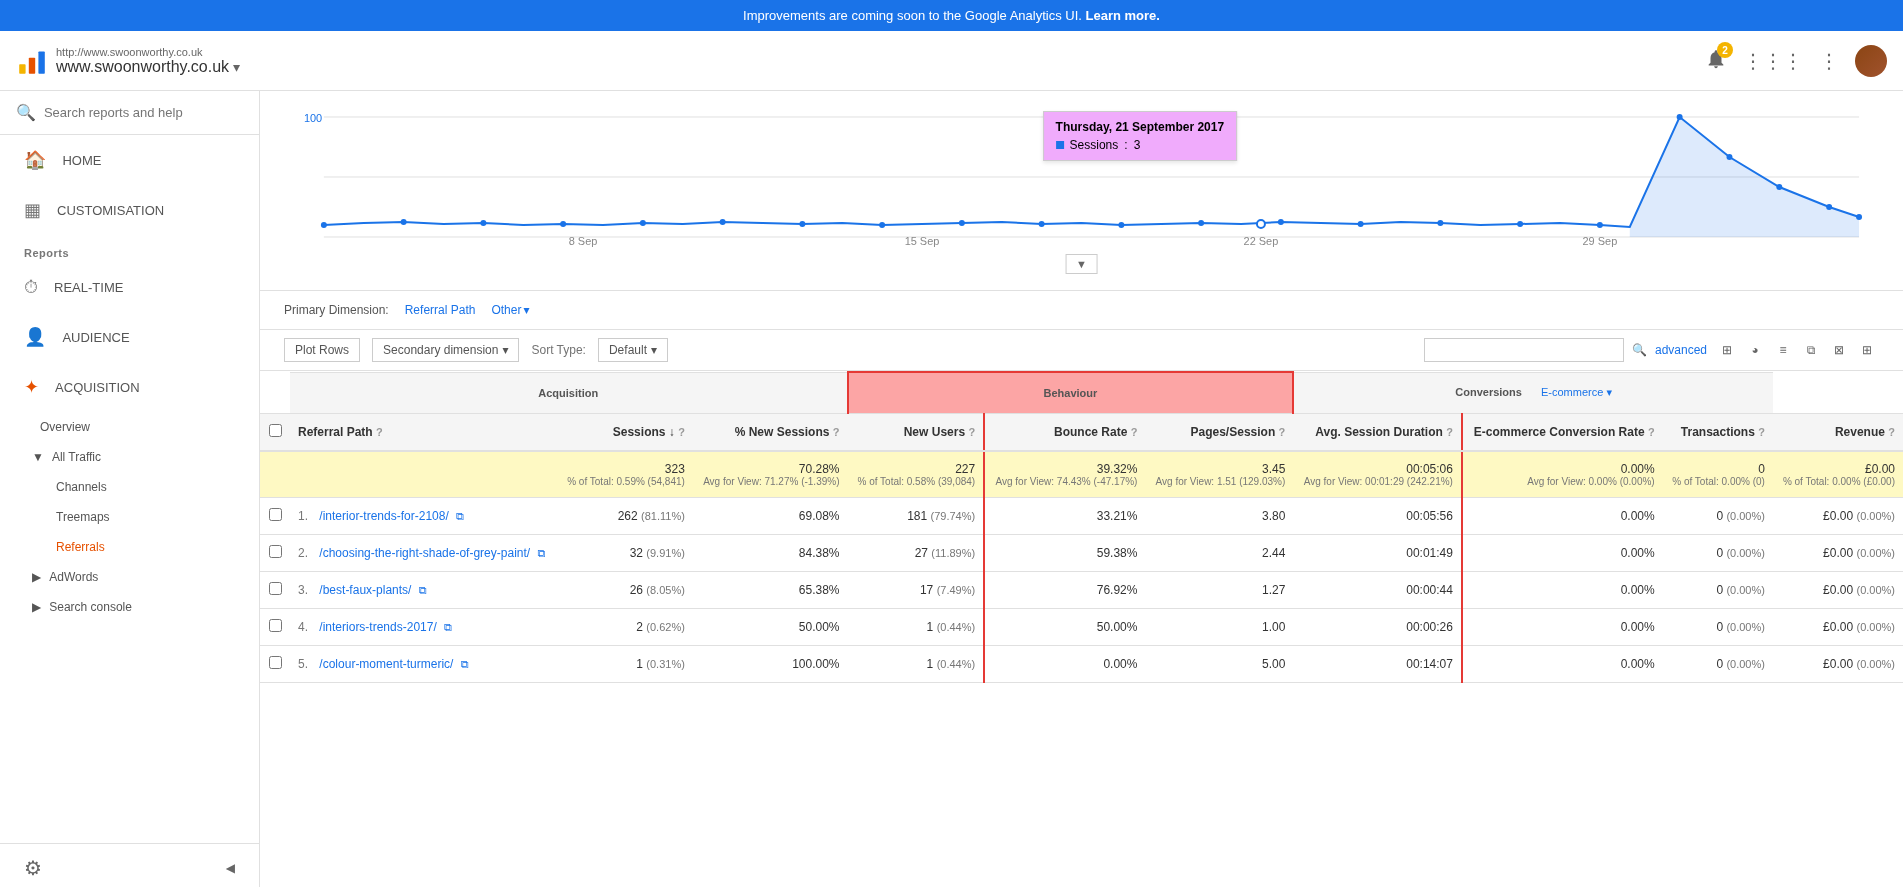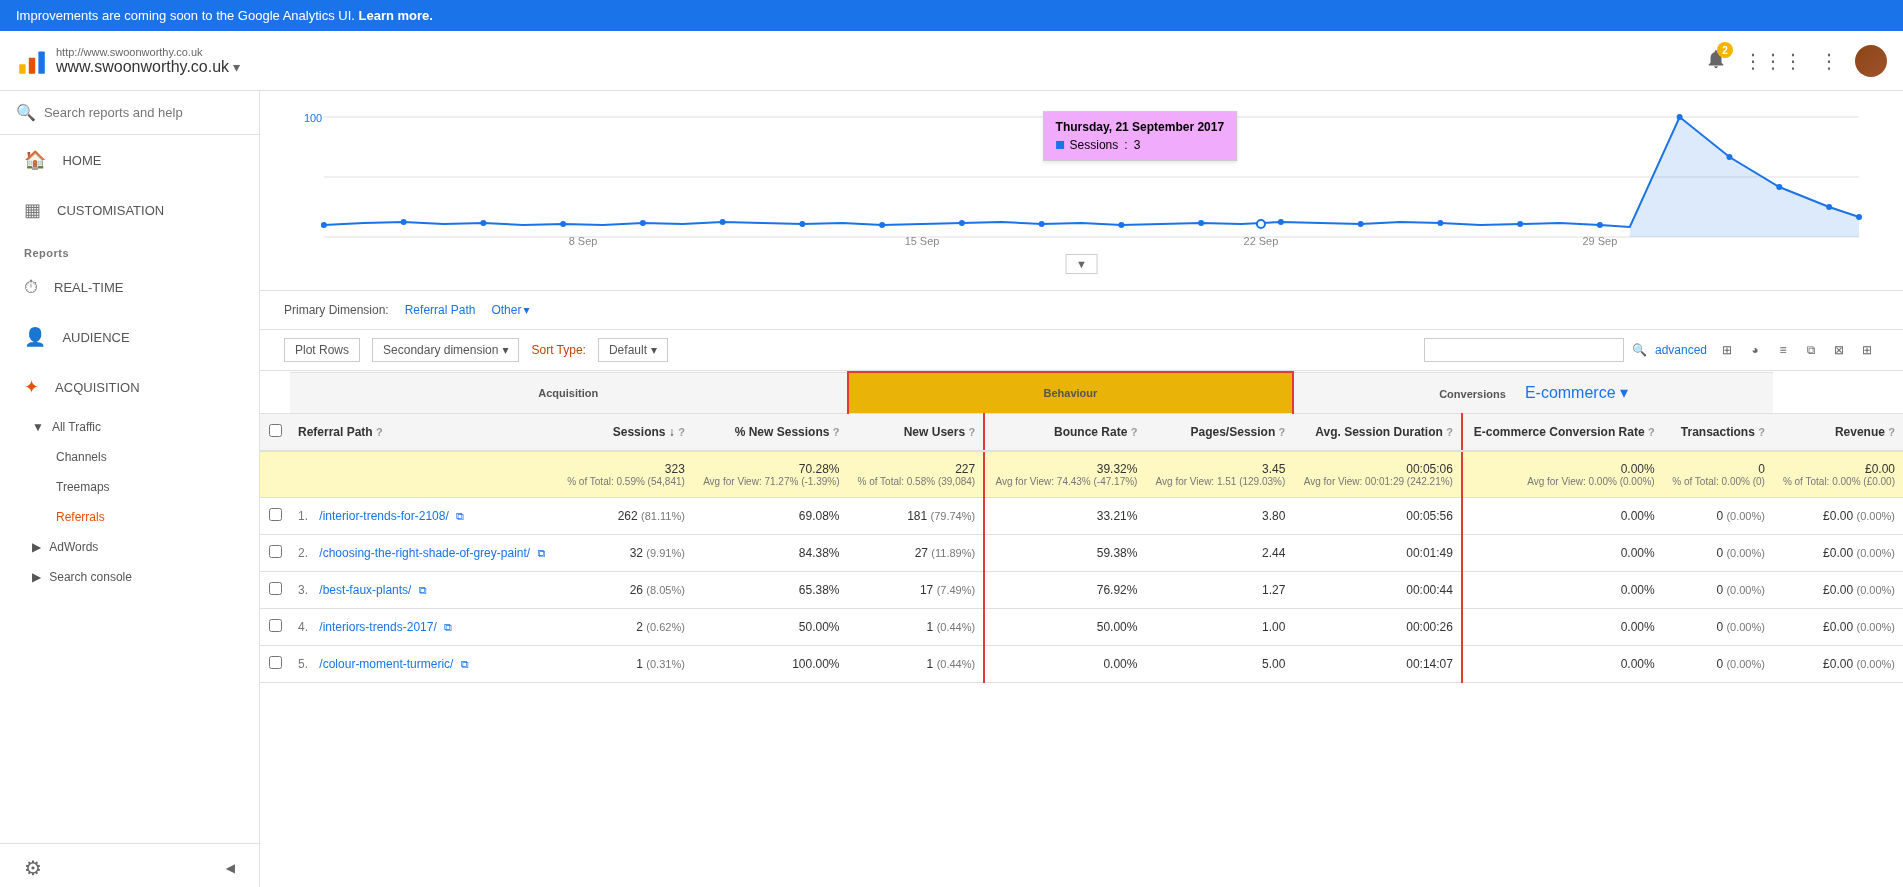--- a/index.html
+++ b/index.html
@@ -2,20 +2,21 @@
 <html><head>
   <meta charset="utf-8">
   <style>
     * { box-sizing: border-box; margin: 0; padding: 0; }
     body { font-family: Arial, sans-serif; font-size: 12px; background: #f5f5f5; overflow-x: hidden; }
 
     
     .announcement-bar {
       background: #1a73e8;
       color: #fff;
+      text-align: center;
       padding: 8px 16px;
       font-size: 13px;
     }
     .announcement-bar a { color: #fff; font-weight: bold; }
 
     
     .header {
       background: #fff;
       display: flex;
       align-items: center;
@@ -366,20 +367,23 @@
     <div class="nav-item">
       <span class="nav-icon">👤</span>
       <span>AUDIENCE</span>
     </div>
 
     <div class="nav-item">
       <span class="nav-icon" style="color:#e65100;">✦</span>
       <span>ACQUISITION</span>
     </div>
 
+    <div class="sub-nav-item">
+      <span>Overview</span>
+    </div>
     <div class="sub-nav-group">
       <span>▼</span>
       <span>All Traffic</span>
     </div>
     <div class="sub-nav-item" style="padding-left: 56px;">
       <span>Channels</span>
     </div>
     <div class="sub-nav-item" style="padding-left: 56px;">
       <span>Treemaps</span>
     </div>
@@ -472,21 +476,21 @@
         <span>▾</span>
       </span>
     </div>
 
     <div class="table-toolbar">
       <button class="plot-rows-btn">Plot Rows</button>
       <button class="dropdown-btn">
         <span>Secondary dimension</span>
         <span>▾</span>
       </button>
-      <span style="color:#c2410c;">Sort Type:</span>
+      <span style="color:#737373;">Sort Type:</span>
       <button class="dropdown-btn">
         <span>Default</span>
         <span>▾</span>
       </button>
 
       <div class="search-right">
         <input type="text" class="table-search" placeholder="" style="">
         <span style="color:#666; cursor:pointer;">🔍</span>
         <span class="advanced-link">advanced</span>
 
@@ -502,26 +506,26 @@
     </div>
 
     <table class="data-table">
       <thead>
 
         <tr>
           <th class="left" colspan="1" style="background:#fff; border:none;"></th>
           <th colspan="3" style="text-align:center; background:#f5f5f5; border-bottom: none; padding: 6px; font-size:11px; font-weight:600; color:#555;">
             <span>Acquisition</span>
           </th>
-          <th colspan="3" style="text-align:center; background:#eab308; border-bottom: none; padding: 14px; font-size:11px; font-weight:600; color:#555; border-left: 2px solid #e53935; border-right: 2px solid #e53935; border-top: 2px solid #e53935;">
+          <th colspan="3" style="text-align:center; background:#fca5a5; border-bottom: none; padding: 14px; font-size:11px; font-weight:600; color:#555; border-left: 2px solid #e53935; border-right: 2px solid #e53935; border-top: 2px solid #e53935;">
             <span>Behaviour</span>
           </th>
           <th colspan="3" style="text-align:center; background:#f5f5f5; border-bottom: none; padding: 6px; font-size:11px; font-weight:600; color:#555;">
             <span>Conversions</span>
-            <span style="margin-left:16px; font-size:16px; color:#1a73e8; font-weight:400;">
+            <span style="margin-left:16px; font-size:11px; color:#1a73e8; font-weight:400;">
               <span>E-commerce</span> ▾
             </span>
           </th>
         </tr>
 
         <tr>
           <th class="left checkbox-col">
             <input type="checkbox" style="">
           </th>
           <th class="left" style="min-width:200px;">

